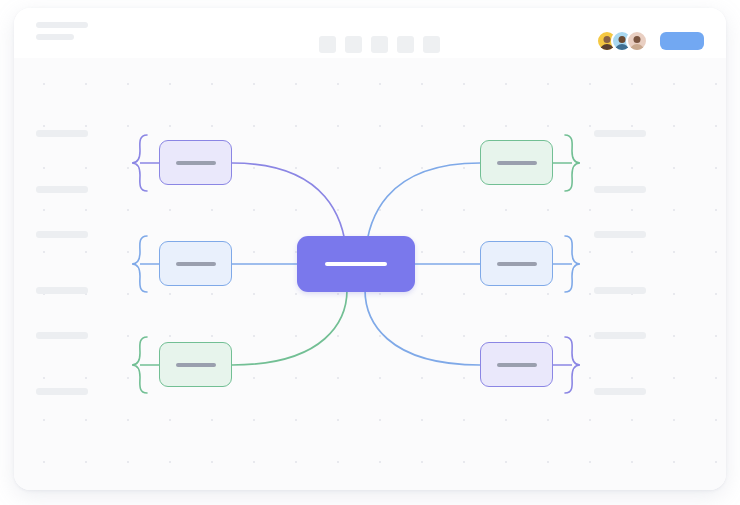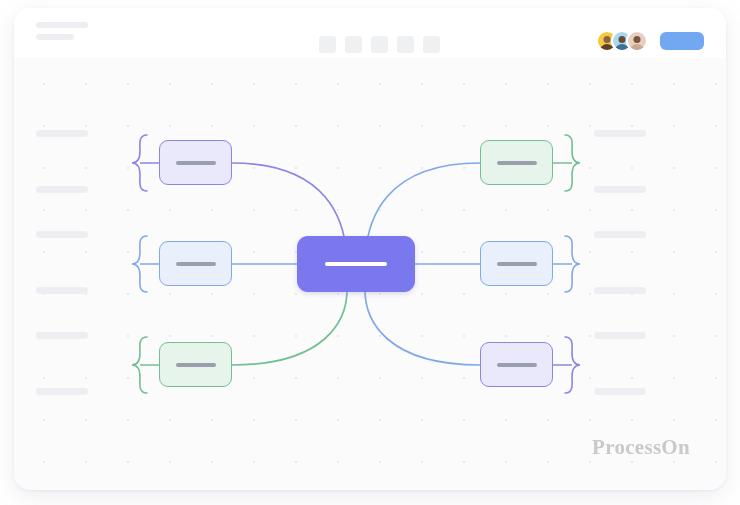--- a/index.html
+++ b/index.html
@@ -259,15 +259,14 @@
     </div>
 
     <div class="node blue" style="left:466px;top:183px;width:73px;height:45px;">
       <div class="line" style="width:40px;"></div>
     </div>
 
     <div class="node purple" style="left:466px;top:284px;width:73px;height:45px;">
       <div class="line" style="width:40px;"></div>
     </div>
 
-    <div class="watermark">ProcessOn</div>
   </div>
 </div>
 
 </body></html>

